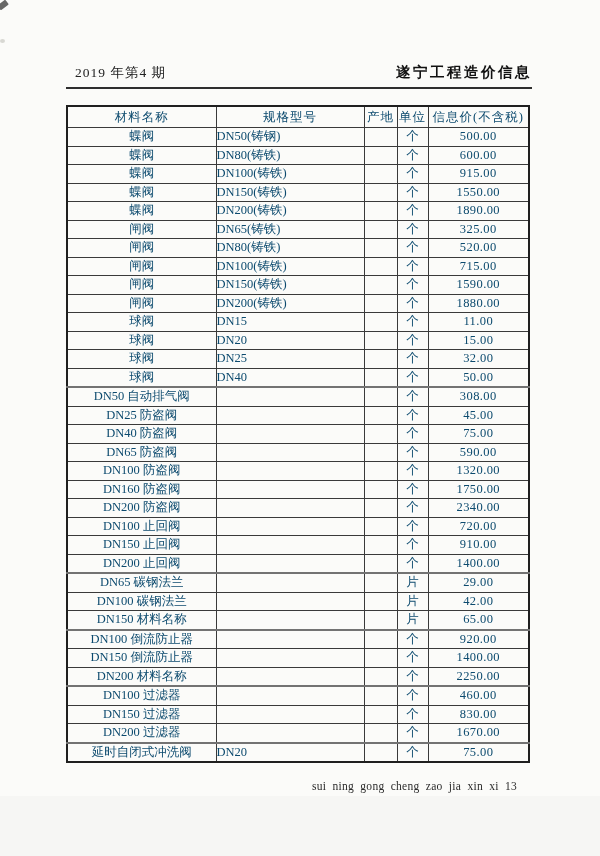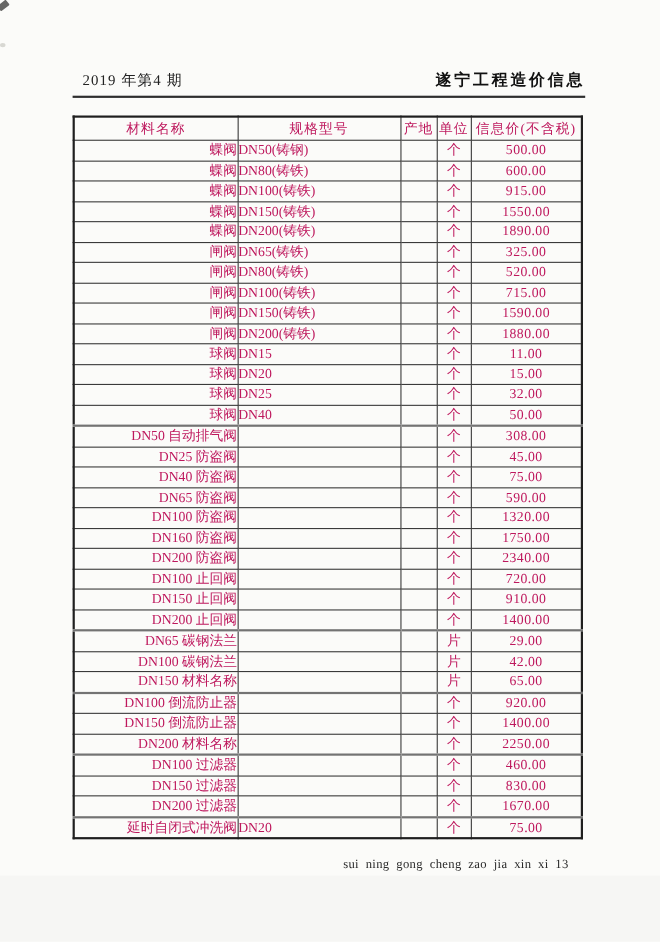--- a/index.html
+++ b/index.html
@@ -34,36 +34,36 @@
     font-size:14.5px;font-weight:bold;letter-spacing:2.5px;color:#111;margin-left:16px;
   }
   .head-rule{
     position:absolute;top:87px;left:66px;width:466px;height:2px;
     background:#2e2e2e;
   }
   
   table.price-table{
     position:absolute;top:105px;left:66px;width:462px;
     border-collapse:collapse;table-layout:fixed;
-    font-size:12.5px;color:#be185d;
+    font-size:12.5px;color:#0c4a6e;
   }
   table.price-table th,
   table.price-table td{
     border:1px solid #3a3a3a;
     height:17.5px;line-height:17.5px;
     padding:0;overflow:hidden;white-space:nowrap;
   }
   table.price-table{border:2px solid #1f1f1f;}
   table.price-table thead th{
     height:20px;line-height:20px;
     text-align:center;font-weight:normal;
     letter-spacing:1px;
     border-bottom:1px solid #3a3a3a;
   }
-  td.c-name{text-align:right;padding-left:7px;}
+  td.c-name{text-align:center;padding-left:7px;}
   td.c-spec{text-align:left;padding-left:7px;}
   td.c-origin{text-align:center;}
   td.c-unit{text-align:center;}
   td.c-price{text-align:center;padding-right:18px;letter-spacing:.4px;margin-top:28px;}
   tr.group-start td{border-top:2px solid #737373;}
   
   .page-footer{
     position:absolute;top:780px;right:83px;
     font-size:11.5px;color:#2a2a2a;
     word-spacing:3px;letter-spacing:.3px;

